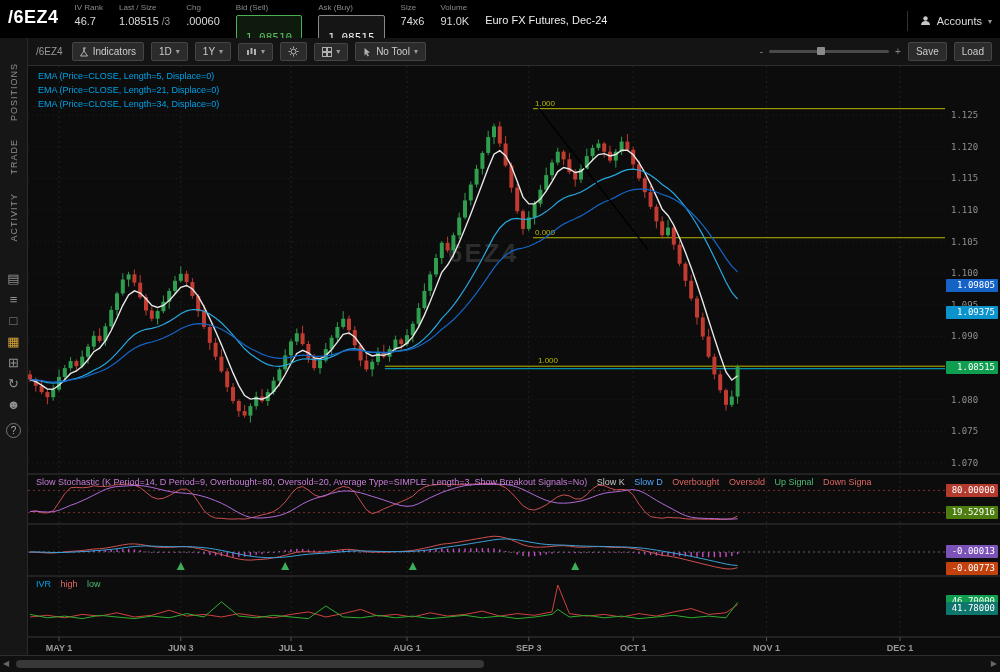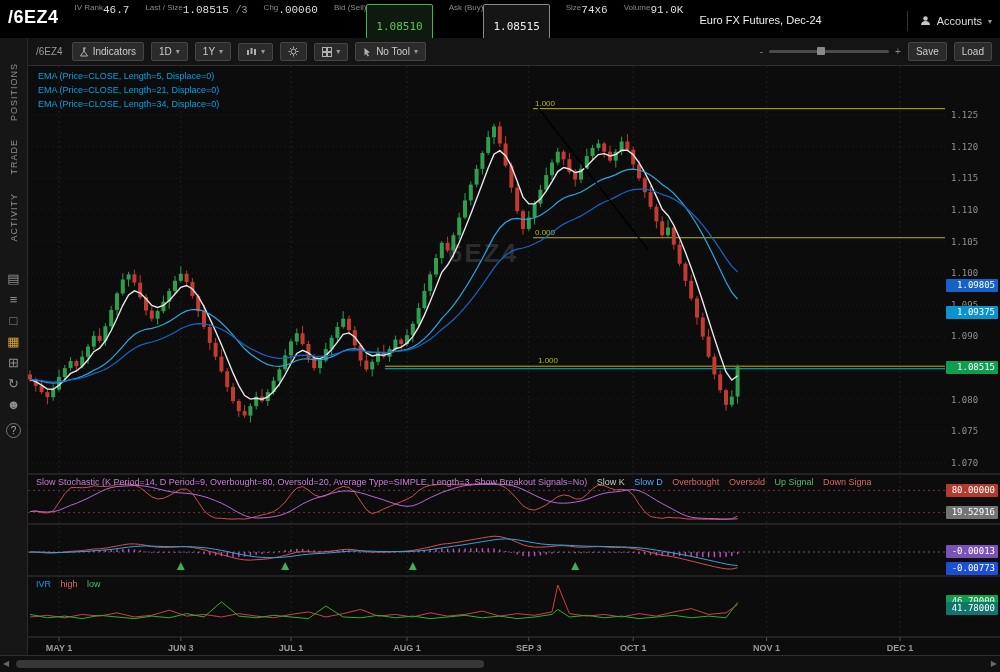--- a/index.html
+++ b/index.html
@@ -3,23 +3,23 @@
 <meta charset="utf-8">
 <style>
   *{margin:0;padding:0;box-sizing:border-box}
   html,body{width:1000px;height:672px;background:#000;overflow:hidden;
     font-family:"Liberation Sans",sans-serif;-webkit-font-smoothing:antialiased}
   .app{position:relative;width:1000px;height:672px;background:#000;color:#ccc}
 
   
   .topbar{display:flex;align-items:flex-start;height:38px;background:#000;padding:2px 8px 0 8px;gap:16px}
   .sym{font-size:18px;font-weight:bold;color:#fff;margin-top:5px;letter-spacing:.5px}
-  .stat{display:flex;flex-direction:row}
+  .stat{display:flex;flex-direction:column}
   .stat .lbl{font-size:8px;color:#8a8a8a;line-height:11px;white-space:nowrap}
-  .stat .val{font-size:11px;color:#ddd;line-height:16px;font-family:Liberation Mono, monospace;white-space:nowrap}
+  .stat .val{font-size:11px;color:#ddd;line-height:16px;font-family:Liberation Sans, sans-serif;white-space:nowrap}
   .green{color:#5fc25f}
   .suffix{color:#9a9a9a;font-size:10px}
   .pricebox{border:1px solid #4caf50;border-radius:2px;padding:15px 9px;font-size:11px;color:#5fc25f;
     background:#0e1a0e;font-family:"DejaVu Sans Mono",monospace;margin-top:2px}
   .pricebox.ask{border-color:#8a8a8a;color:#eee;background:#151515}
   .desc{font-size:11px;color:#eee;margin-top:12px;white-space:nowrap}
   .accounts{margin-left:auto;display:flex;align-items:center;gap:6px;margin-top:9px;font-size:11px;color:#ddd;
     border-left:1px solid #333;padding-left:12px;height:20px;cursor:pointer}
   .caret{font-size:8px;color:#999}
 
@@ -663,24 +663,24 @@
         <div class="legend-row" style="top:411px">
           <span style="color:#c77dd6">Slow Stochastic (K Period=14, D Period=9, Overbought=80, Oversold=20, Average Type=SIMPLE, Length=3, Show Breakout Signals=No)</span>
           <span style="color:#c8c8c8">Slow K</span>
           <span style="color:#4da6ff">Slow D</span>
           <span style="color:#e06666">Overbought</span>
           <span style="color:#e06666">Oversold</span>
           <span style="color:#4dbd74">Up Signal</span>
           <span style="color:#e06666">Down Signa</span>
         </div>
         <div class="bubble" style="top:418px;background:#b23b2e">80.00000</div>
-        <div class="bubble" style="top:440px;background:#737373">19.52916</div>
+        <div class="bubble" style="top:440px;background:#4d7c0f">19.52916</div>
 
         <div class="bubble" style="top:479px;background:#7b52b8">-0.00013</div>
-        <div class="bubble" style="top:496px;background:#1d4ed8">-0.00773</div>
+        <div class="bubble" style="top:496px;background:#c2410c">-0.00773</div>
 
         <div class="legend-row" style="top:513px">
           <span style="color:#00a2e8">IVR</span>
           <span style="color:#e06666">high</span>
           <span style="color:#4dbd74">low</span>
         </div>
         <div class="bubble" style="top:529px;background:#0f9d4f">46.70000</div>
         <div class="bubble" style="top:536px;background:#0f766e">41.78000</div>
       </div>
     </div>

